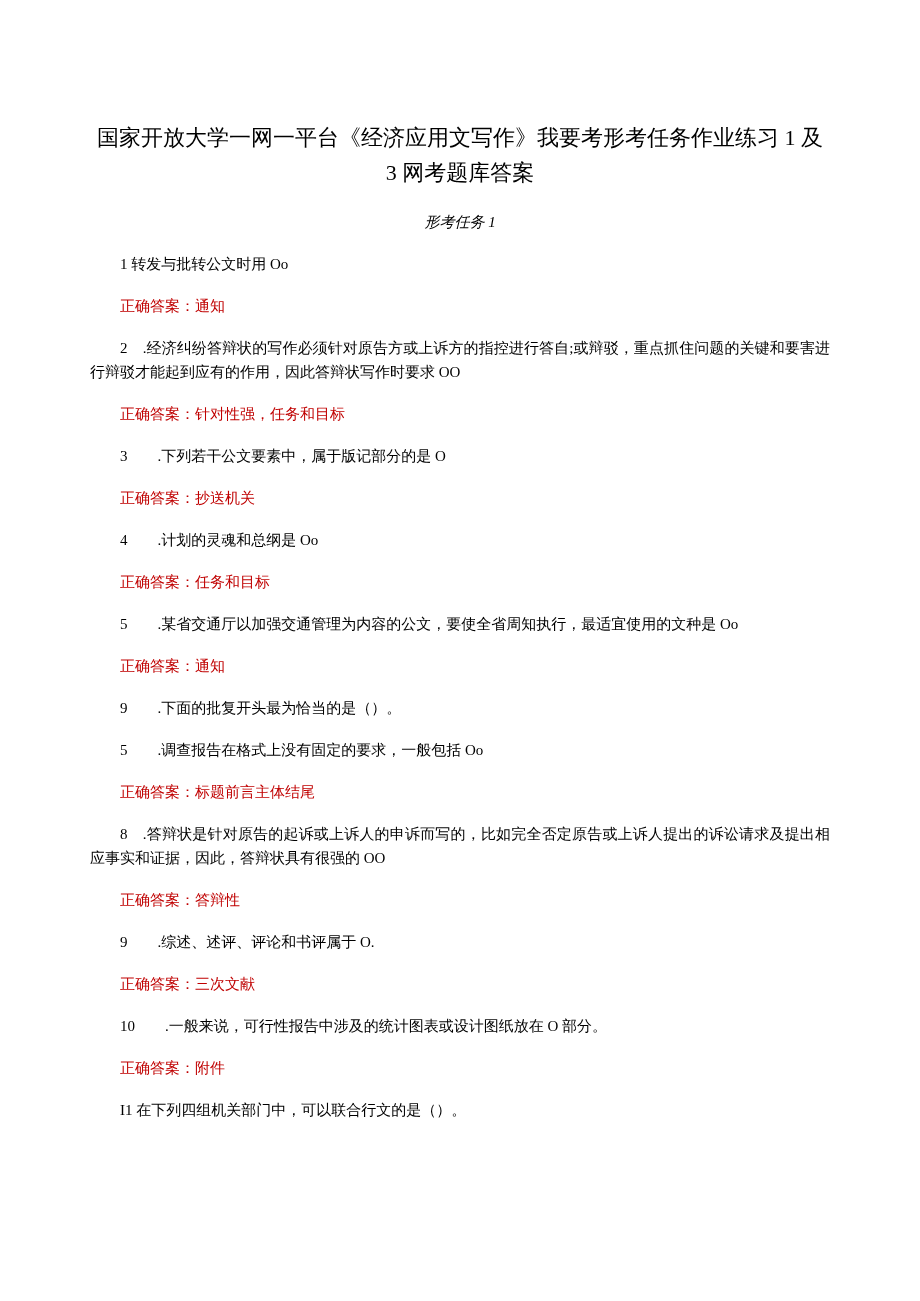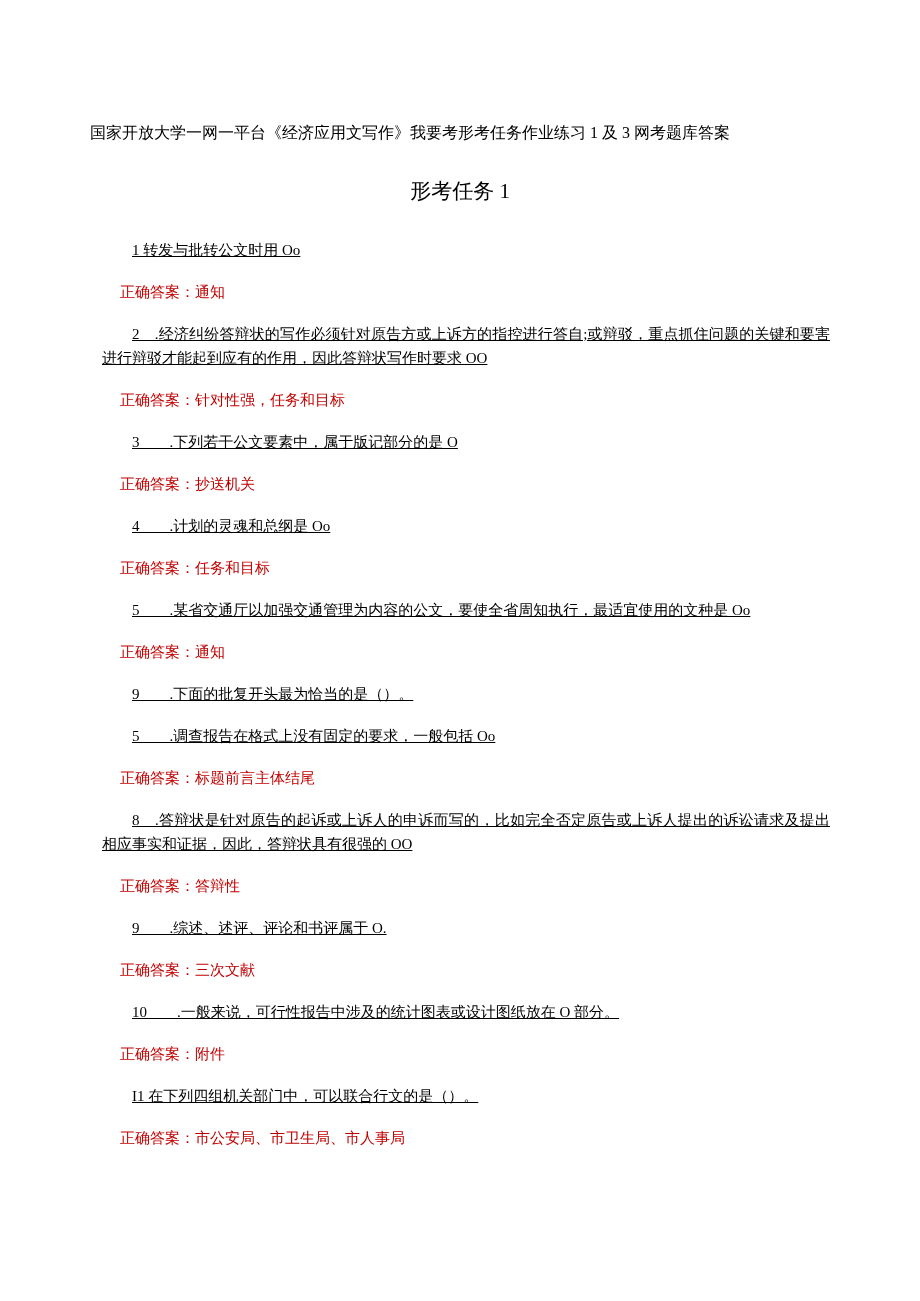--- a/index.html
+++ b/index.html
@@ -11,33 +11,34 @@
     line-height: 1.6;
     color: #000000;
   }
   .page {
     width: 920px;
     min-height: 1301px;
     padding: 120px 90px 100px 90px;
     box-sizing: border-box;
   }
   .title {
-    font-size: 16px;
-    margin-bottom: 29px;
+    text-align: center;
+    font-size: 22px;
+    margin-bottom: 20px;
   }
   .subtitle {
     text-align: center;
-    font-size: 21px;
-    margin-bottom: 30px;
+    font-size: 15px;
+    margin-bottom: 18px;
+    font-style: italic;
   }
   .para {
     text-indent: 2em;
-    margin: 0 0 18px 12px;
+    margin: 0 0 18px 0;
     text-align: justify;
-    text-decoration: underline;
   }
   .answer {
     color: #c00000;
     text-indent: 2em;
     margin: 16px 0 18px 0;
   }
 </style>
 </head>
 <body>
 
@@ -68,14 +69,13 @@
   <p class="para">8　.答辩状是针对原告的起诉或上诉人的申诉而写的，比如完全否定原告或上诉人提出的诉讼请求及提出相应事实和证据，因此，答辩状具有很强的 OO</p>
   <p class="answer">正确答案：答辩性</p>
 
   <p class="para">9　　.综述、述评、评论和书评属于 O.</p>
   <p class="answer">正确答案：三次文献</p>
 
   <p class="para">10　　.一般来说，可行性报告中涉及的统计图表或设计图纸放在 O 部分。</p>
   <p class="answer">正确答案：附件</p>
 
   <p class="para">I1 在下列四组机关部门中，可以联合行文的是（）。</p>
-  <p class="answer">正确答案：市公安局、市卫生局、市人事局</p>
 </div>
 
 </body></html>

